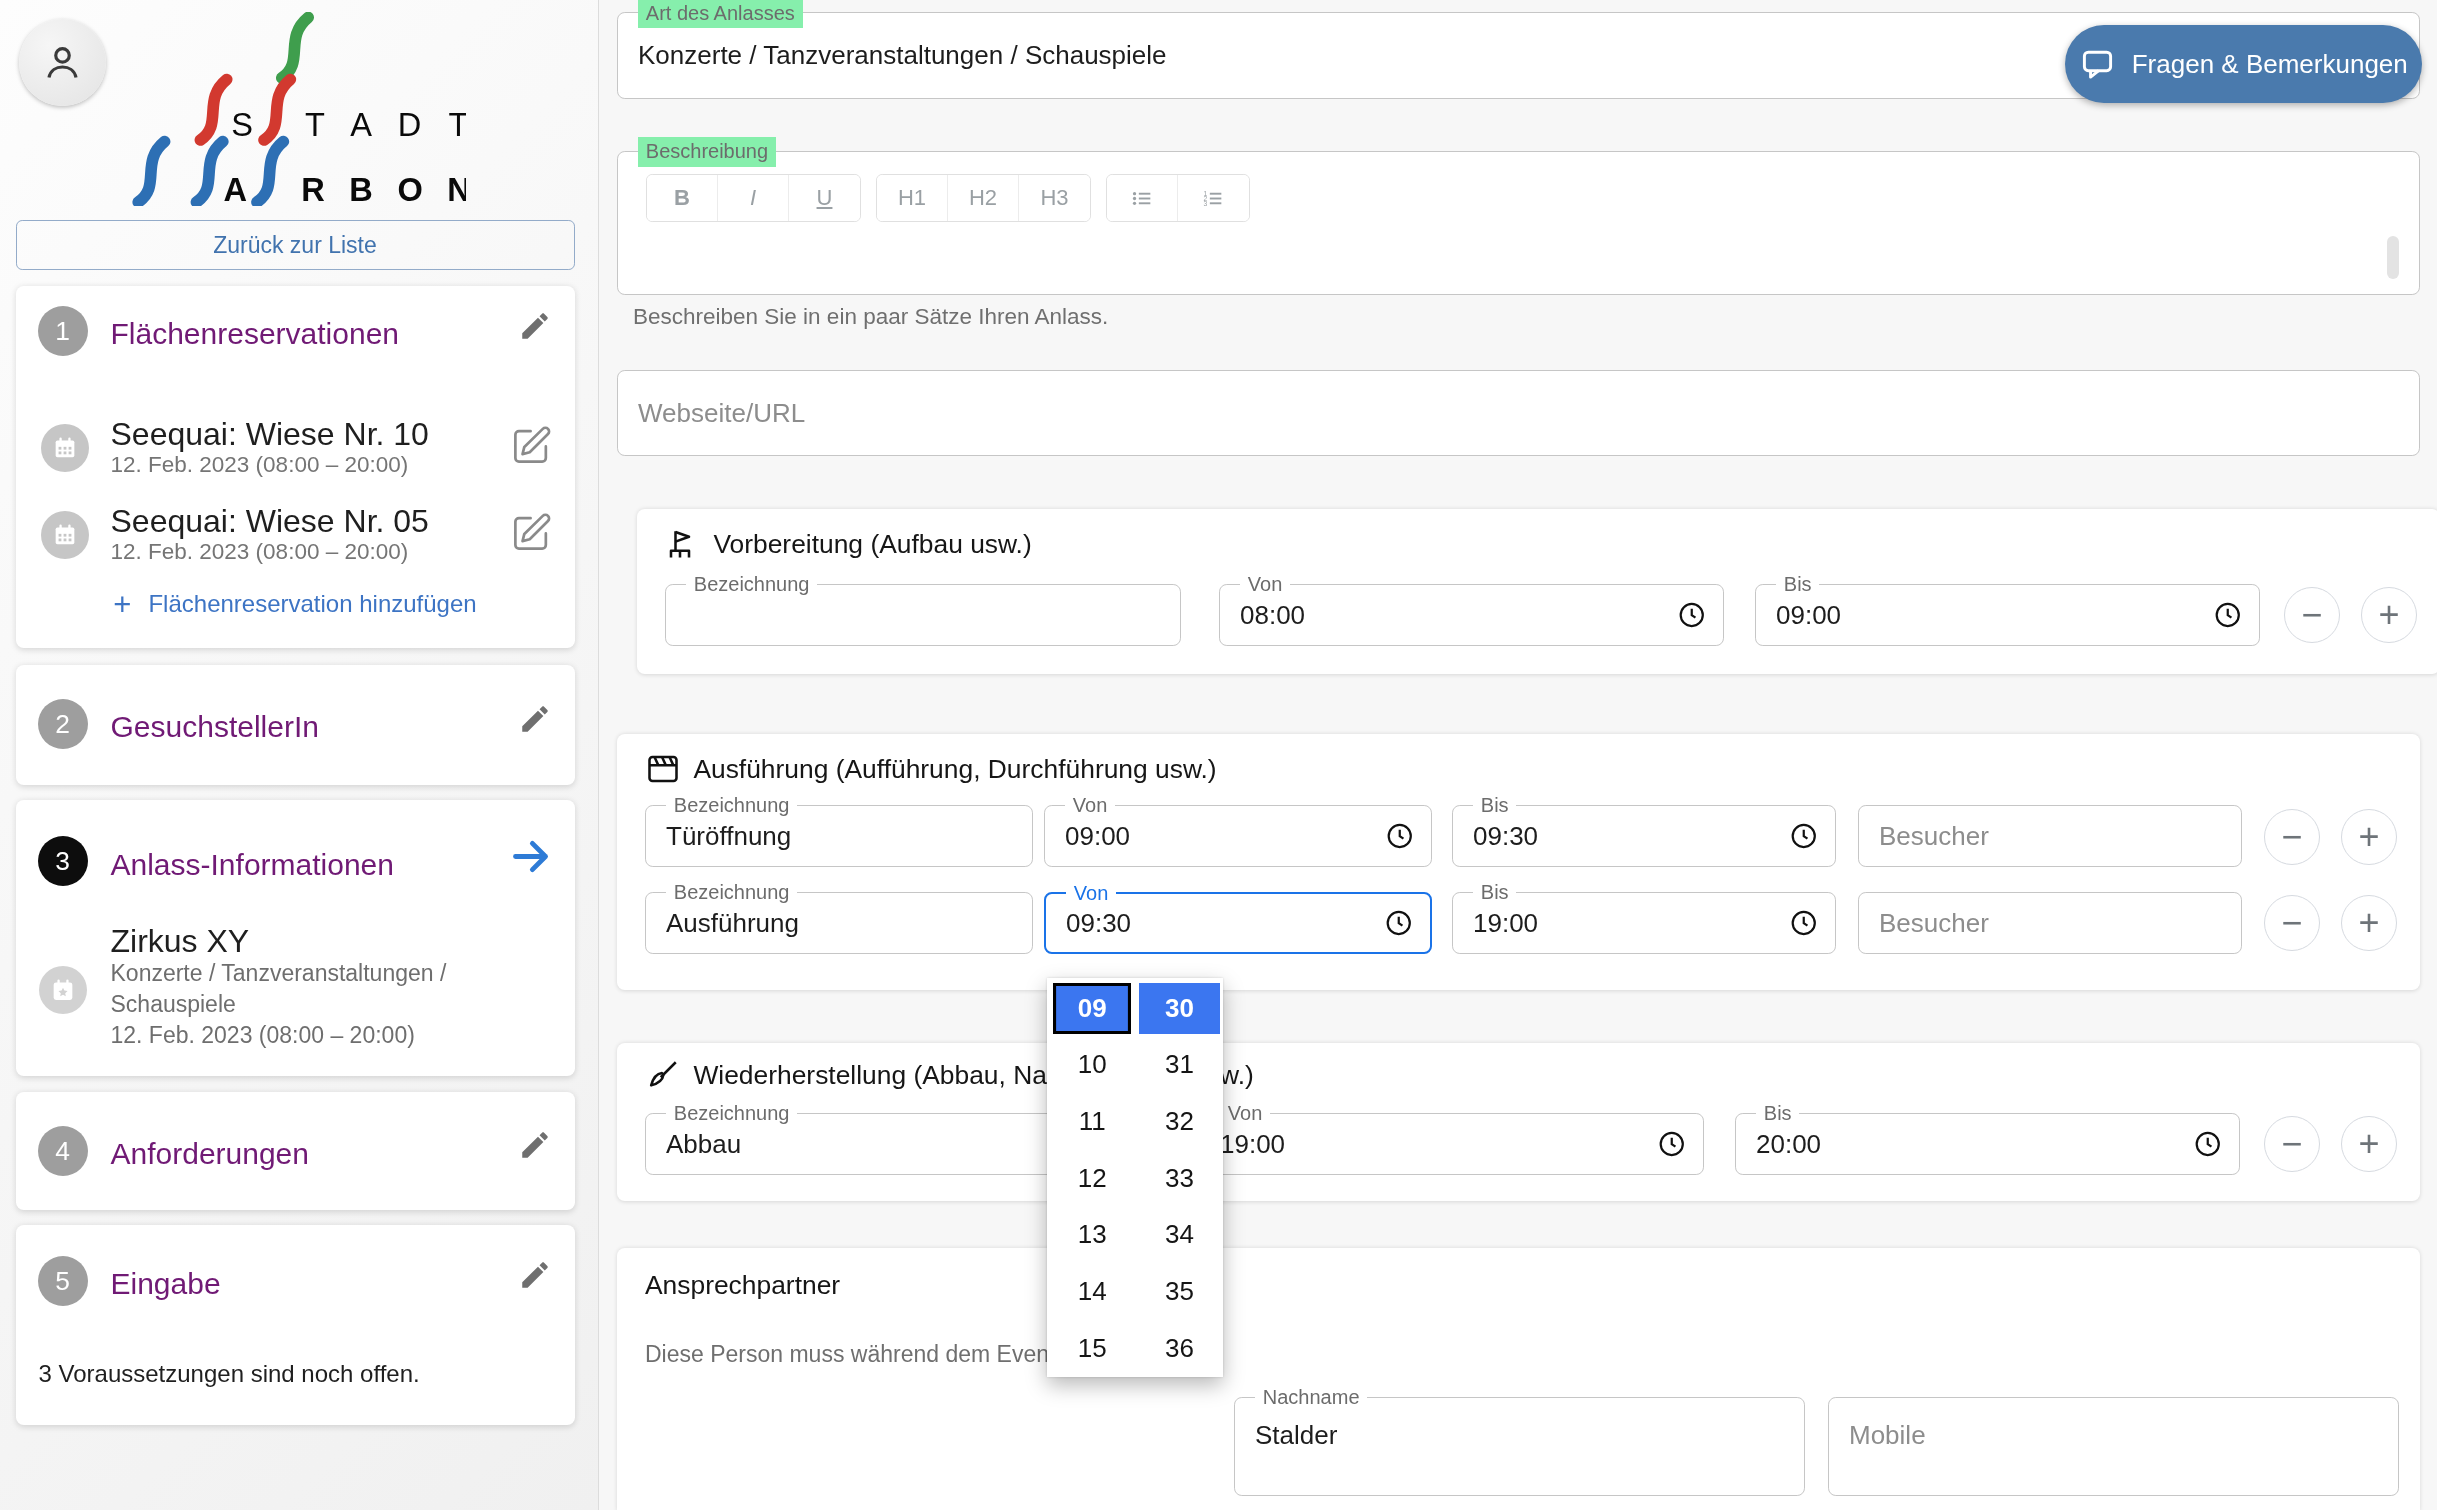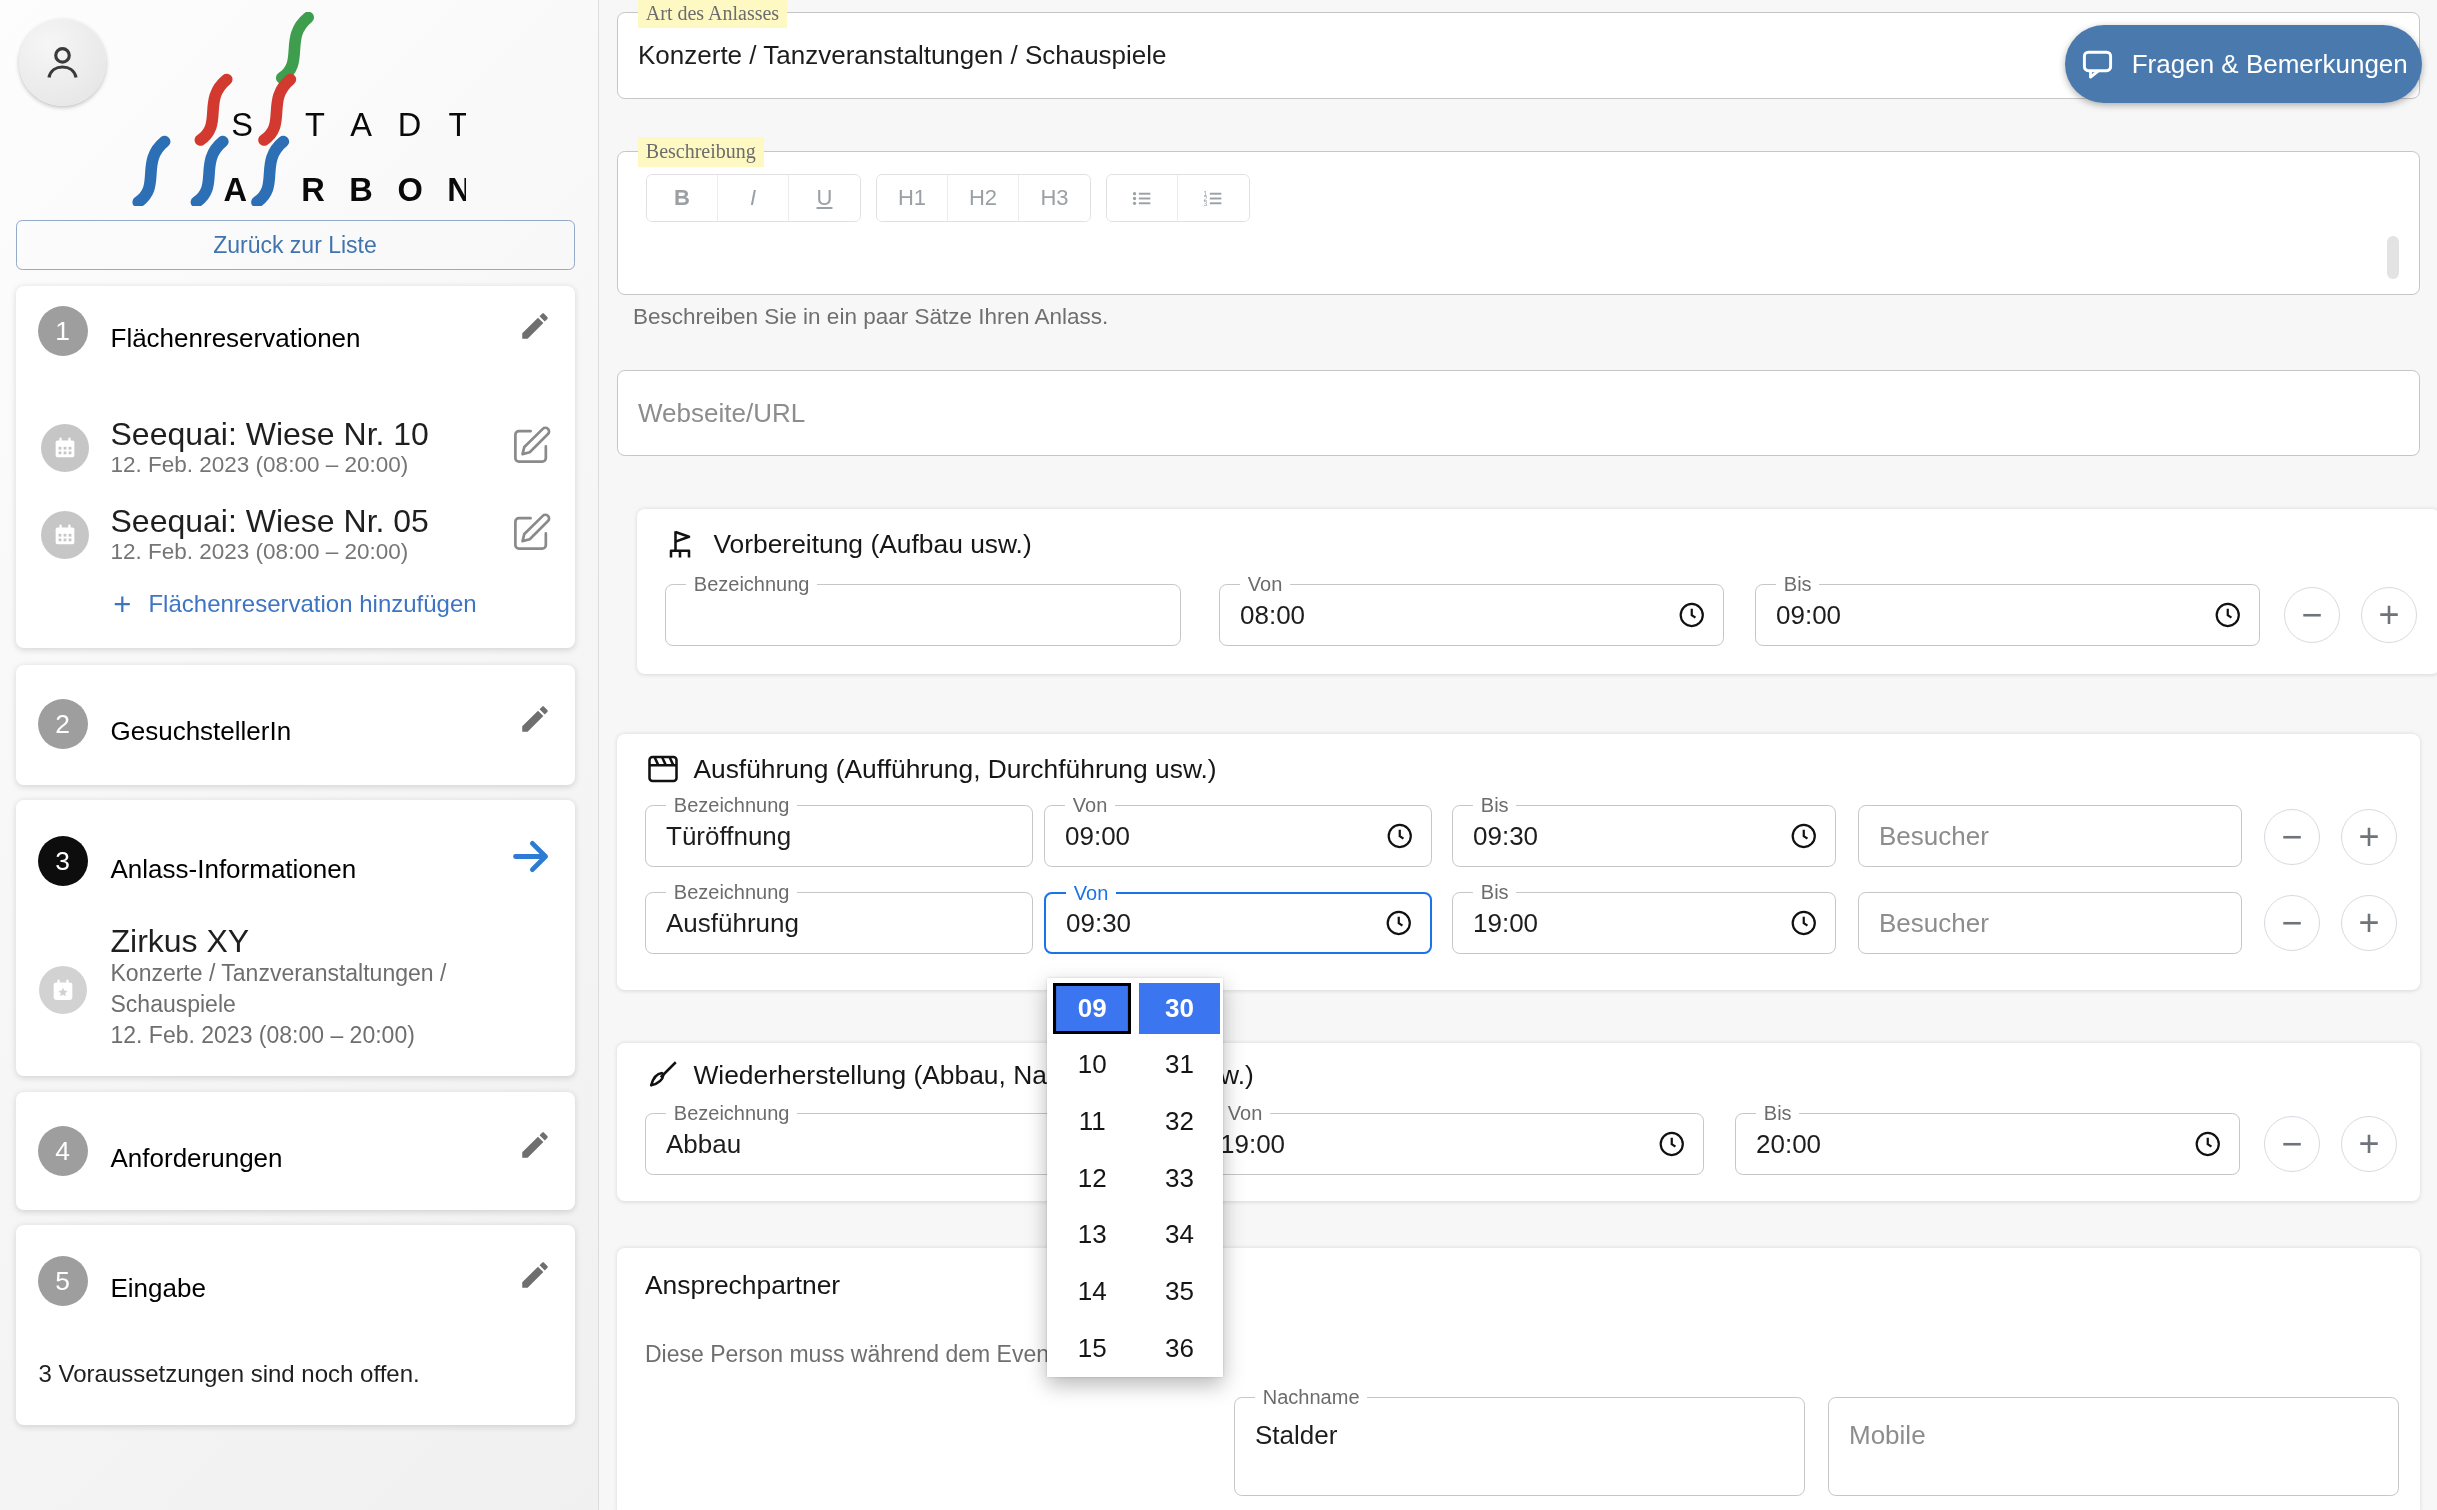--- a/index.html
+++ b/index.html
@@ -12,35 +12,35 @@
   .avatar{position:absolute;left:18.6px;top:18.6px;width:87px;height:87px;border-radius:50%;
     background:radial-gradient(circle at 35% 30%,#f6f6f6,#e3e3e3);
     box-shadow:0 1.6px 4.7px rgba(0,0,0,.25);display:flex;align-items:center;justify-content:center;cursor:pointer;}
   .back{position:absolute;left:15.5px;top:220px;width:559px;height:50px;background:transparent;
     border:1.6px solid #93abc9;border-radius:6.2px;color:#4173ae;font-size:23px;
     font-family:"Liberation Sans",sans-serif;cursor:pointer;}
   .card{position:absolute;background:#fff;border-radius:7.8px;box-shadow:0 1.6px 6.2px rgba(0,0,0,.14);}
   .stepnum{position:absolute;width:50px;height:50px;border-radius:50%;background:#9e9e9e;color:#fff;
     font-size:26.4px;display:flex;align-items:center;justify-content:center;}
   .stepnum.active{background:#0d0d0d;}
-  .steplabel{position:absolute;font-size:26px;color:#000000;white-space:nowrap;margin-top:6px;}
+  .steplabel{position:absolute;font-size:30px;color:#701a75;white-space:nowrap;}
   .iconbtn{position:absolute;cursor:pointer;display:flex;align-items:center;justify-content:center;}
   .resicon{position:absolute;width:48px;height:48px;border-radius:50%;background:#c6c6c6;
     display:flex;align-items:center;justify-content:center;}
   .restitle{position:absolute;font-size:32px;color:#1f1f1f;white-space:nowrap;}
   .resdate{position:absolute;font-size:22.5px;color:#757575;white-space:nowrap;}
   .addlink{position:absolute;left:0;width:100%;display:flex;gap:17px;align-items:center;justify-content:center;
     color:#3d74c4;font-size:24px;cursor:pointer;}
   .addlink .plus{font-size:31px;line-height:23px;}
   .note{position:absolute;font-size:24px;color:#1f1f1f;}
   
   .ofield{position:absolute;background:#fff;border:1.6px solid #c6c6c6;border-radius:7.8px;box-sizing:border-box;}
   .ofield .flabel{position:absolute;top:-14.8px;left:20px;font-size:20px;color:#6c6c6c;background:#fff;
     padding:0 7.8px;line-height:29.5px;white-space:nowrap;}
-  .ofield.gbg .flabel{background:#fef9c3;font-family:Liberation Serif, serif;}
+  .ofield.gbg .flabel{background:#86efac;}
   .ofield input{position:absolute;left:20px;right:20px;top:0;height:100%;border:none;outline:none;
     background:transparent;font-family:"Liberation Sans",sans-serif;font-size:26px;color:#1d1d1d;padding:0;}
   .ofield input::placeholder{color:#8d8d8d;opacity:1;}
   .ofield.timef input{right:70px;}
   .ofield .clock{position:absolute;right:17px;top:50%;transform:translateY(-50%);}
   .ofield.focus{border:2.3px solid #1a73e8;}
   .ofield.focus .flabel{color:#1a73e8;}
   
   .seccard{position:absolute;background:#fff;border-radius:7.8px;box-shadow:0 0.8px 4.7px rgba(0,0,0,.13);}
   .sechead{position:absolute;display:flex;align-items:center;gap:12.4px;font-size:26.4px;color:#161616;white-space:nowrap;}

